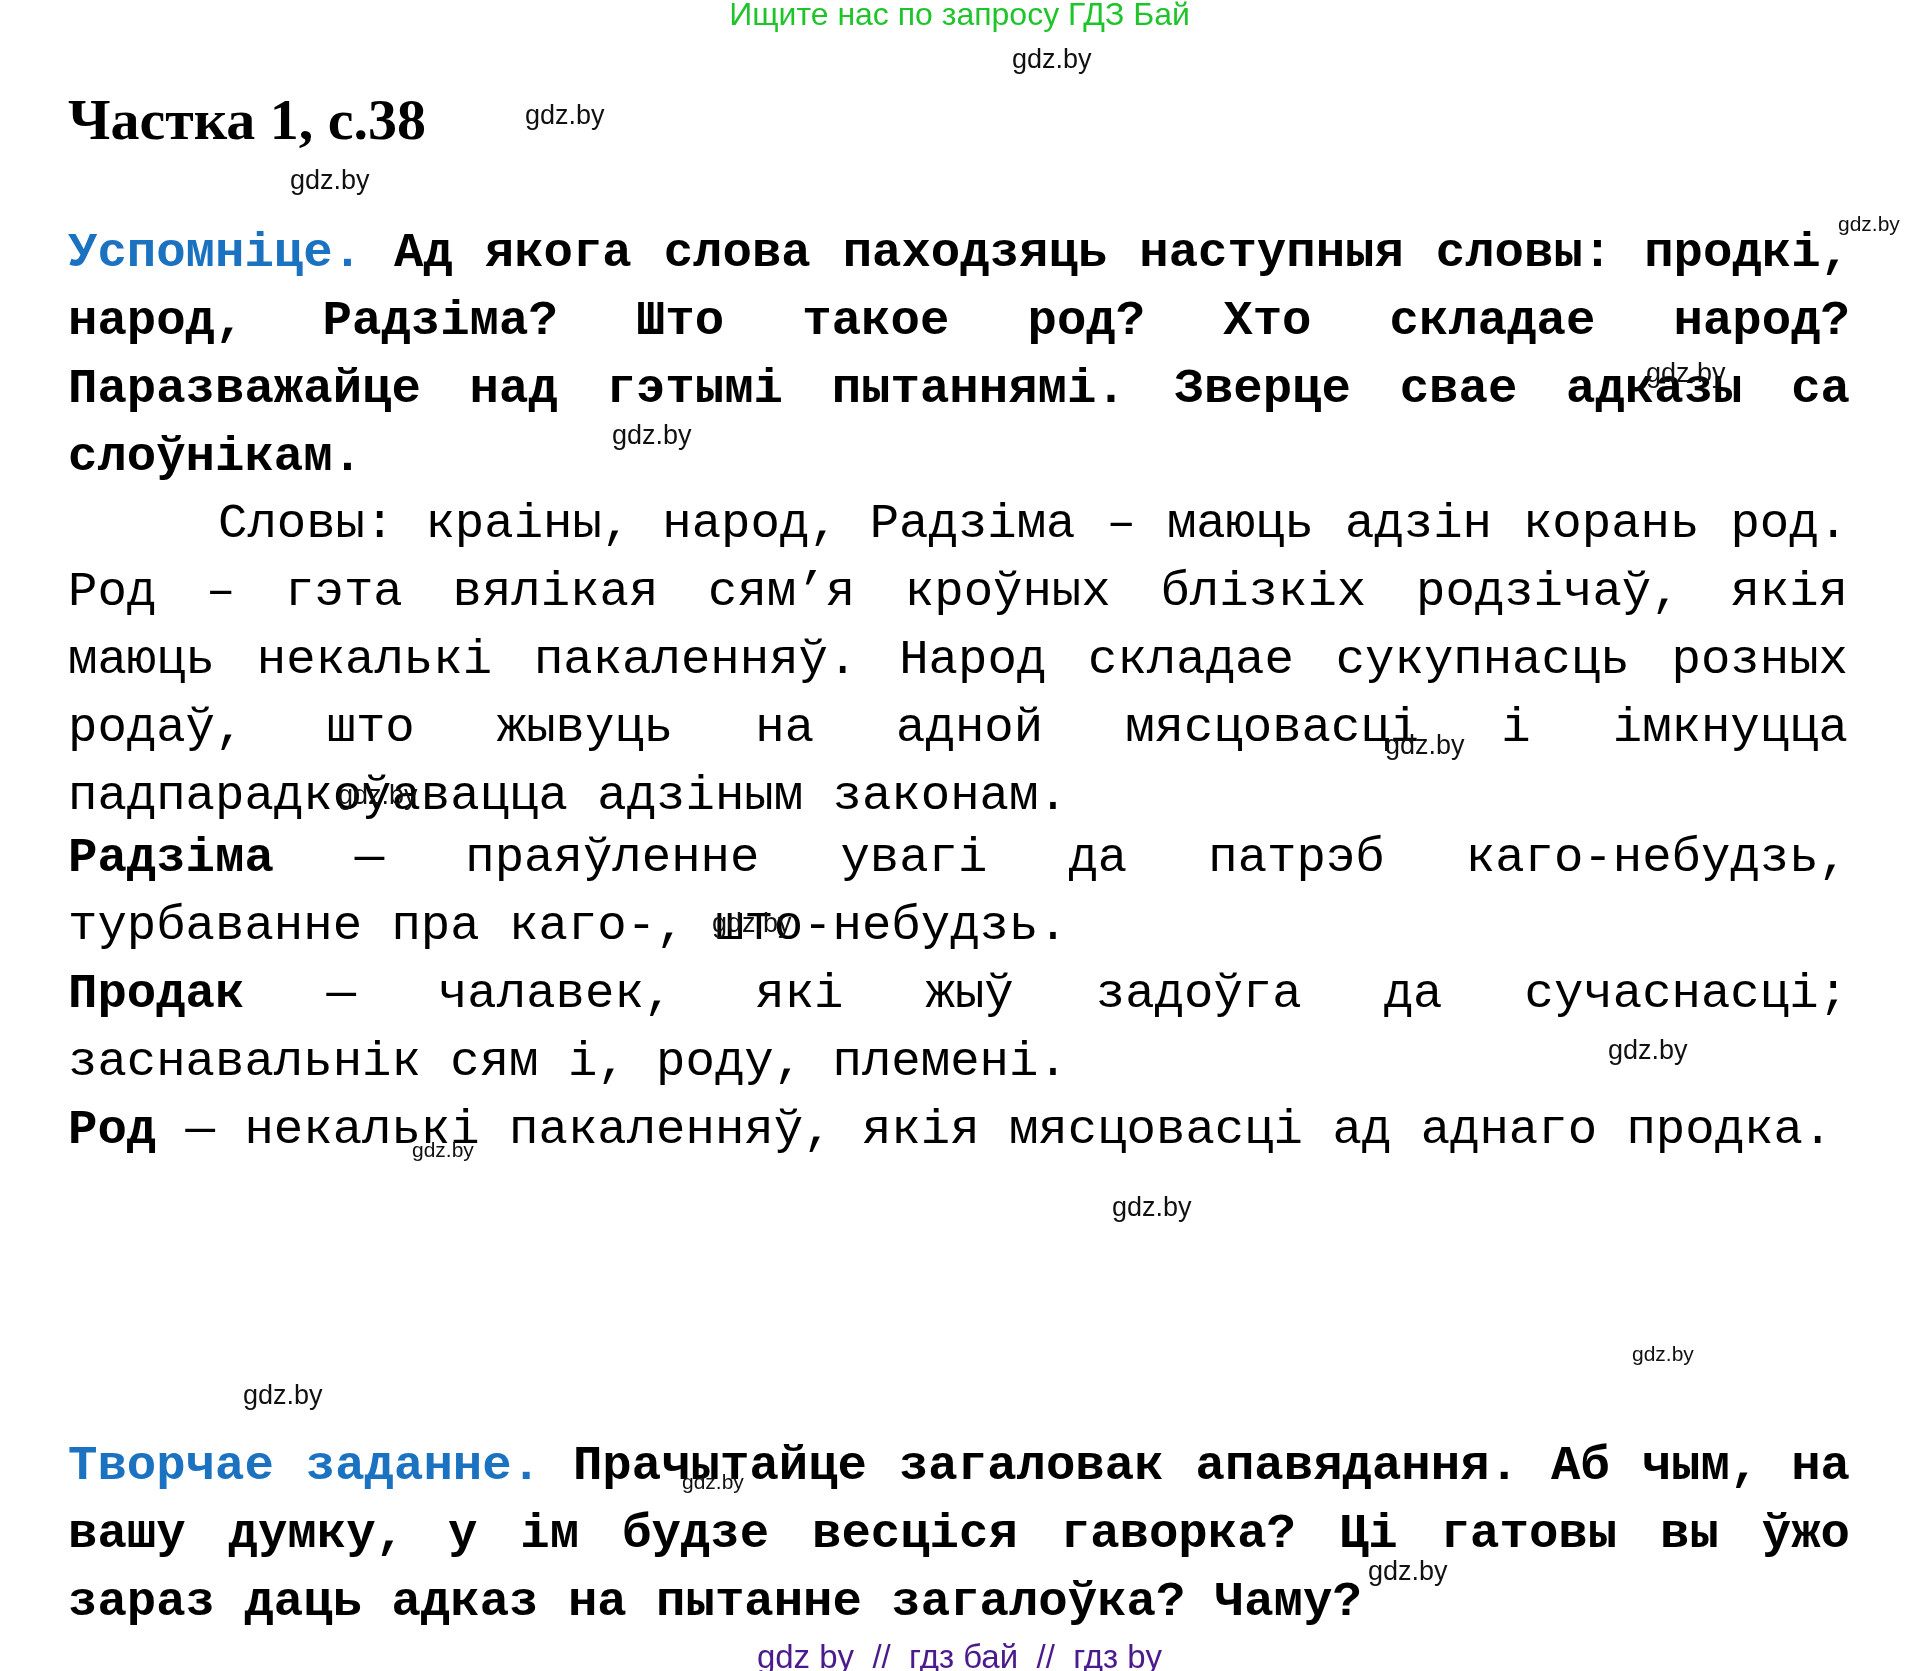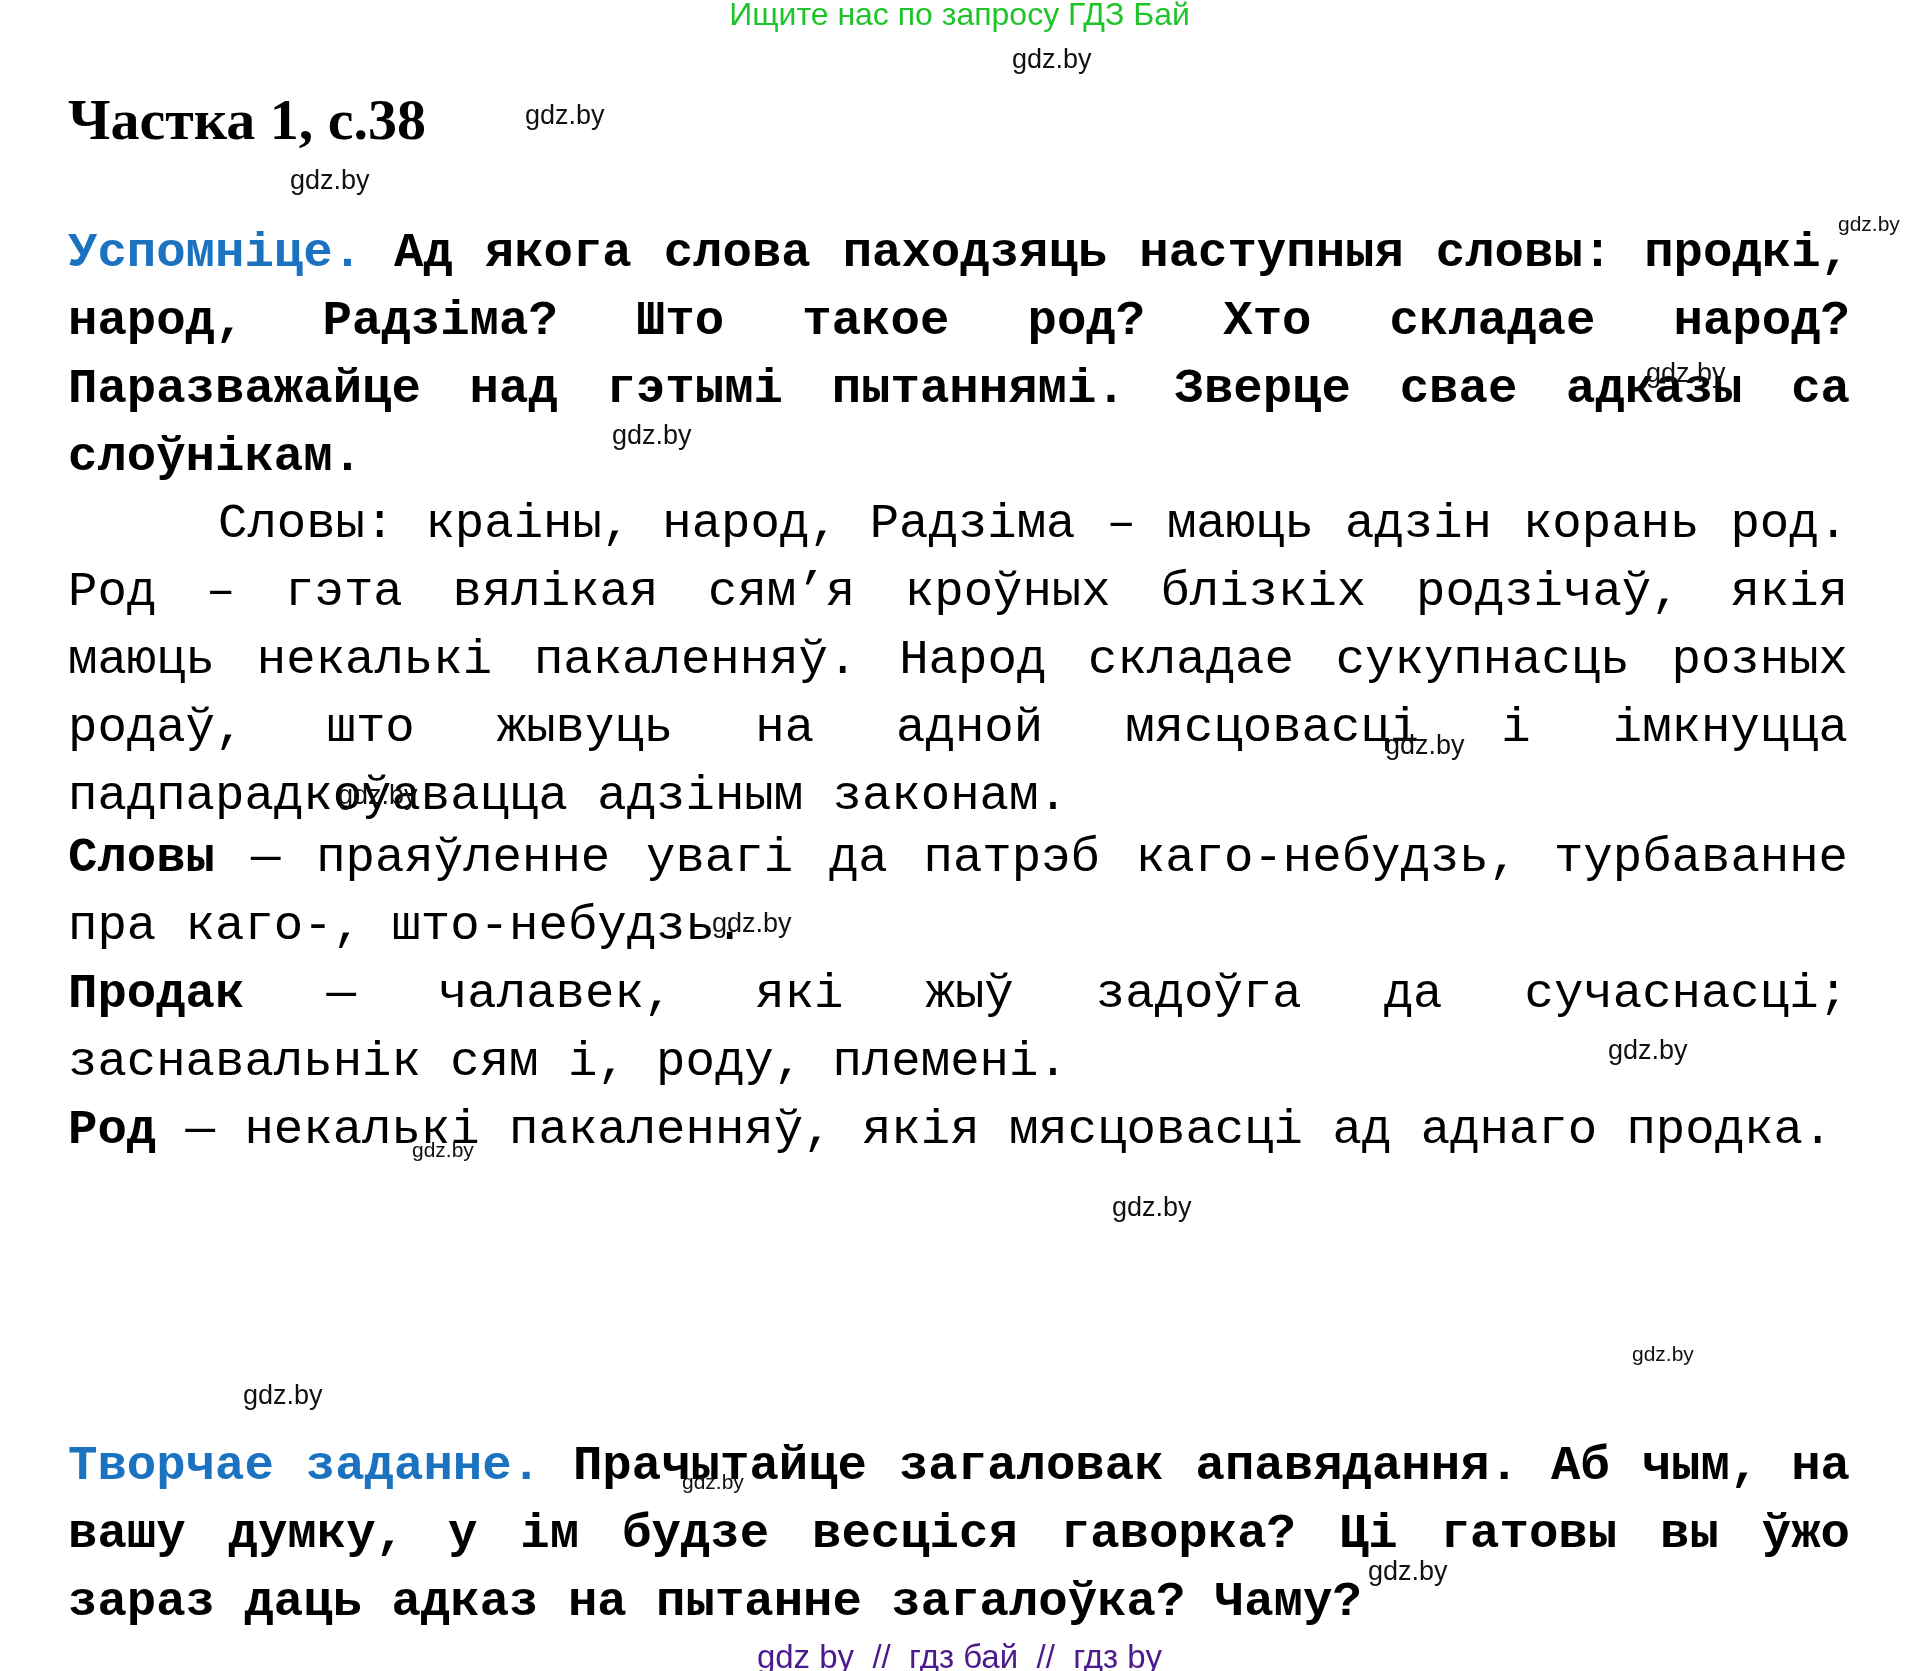--- a/index.html
+++ b/index.html
@@ -36,21 +36,21 @@
 </div>
 <div class="wm small" style="left:1838px; top:212px;">gdz.by</div>
 <div class="wm" style="left:1646px; top:358px;">gdz.by</div>
 <div class="wm" style="left:612px; top:420px;">gdz.by</div>
 
 <div class="block serif justify para" style="top:476px;">Словы: краіны, народ, Радзіма – маюць адзін корань род. Род – гэта вялікая сям’я кроўных блізкіх родзічаў, якія маюць некалькі пакаленняў. Народ складае сукупнасць розных родаў, што жывуць на адной мясцовасці і імкнуцца падпарадкоўавацца адзіным законам.</div>
 <div class="wm" style="left:1385px; top:730px;">gdz.by</div>
 <div class="wm" style="left:338px; top:780px;">gdz.by</div>
 
 <div class="block serif justify" style="top:810px;">
-  <div class="def"><span class="term">Словы</span><span> — </span><span>праяўленне увагі да патрэб каго-небудзь, турбаванне пра каго-, што-небудзь.</span></div>
+  <div class="def"><span class="term">Радзіма</span><span> — </span><span>праяўленне увагі да патрэб каго-небудзь, турбаванне пра каго-, што-небудзь.</span></div>
   <div class="def"><span class="term">Продак</span><span> — </span><span>чалавек, які жыў задоўга да сучаснасці; заснавальнік сям і, роду, племені.</span></div>
   <div class="def"><span class="term">Род</span><span> — </span><span>некалькі пакаленняў, якія мясцовасці ад аднаго продка.</span></div>
 </div>
 <div class="wm" style="left:712px; top:908px;">gdz.by</div>
 <div class="wm" style="left:1608px; top:1035px;">gdz.by</div>
 <div class="wm small" style="left:412px; top:1138px;">gdz.by</div>
 <div class="wm" style="left:1112px; top:1192px;">gdz.by</div>
 <div class="wm small" style="left:1632px; top:1342px;">gdz.by</div>
 <div class="wm" style="left:243px; top:1380px;">gdz.by</div>
 

